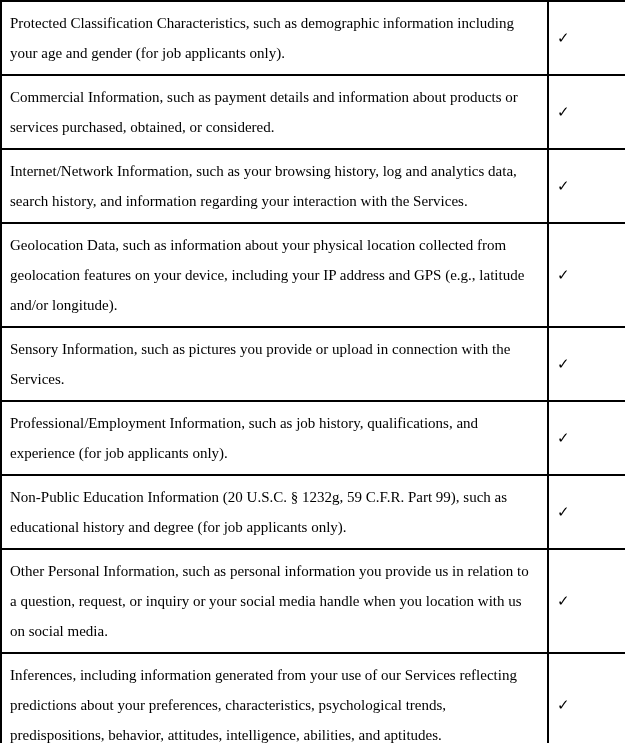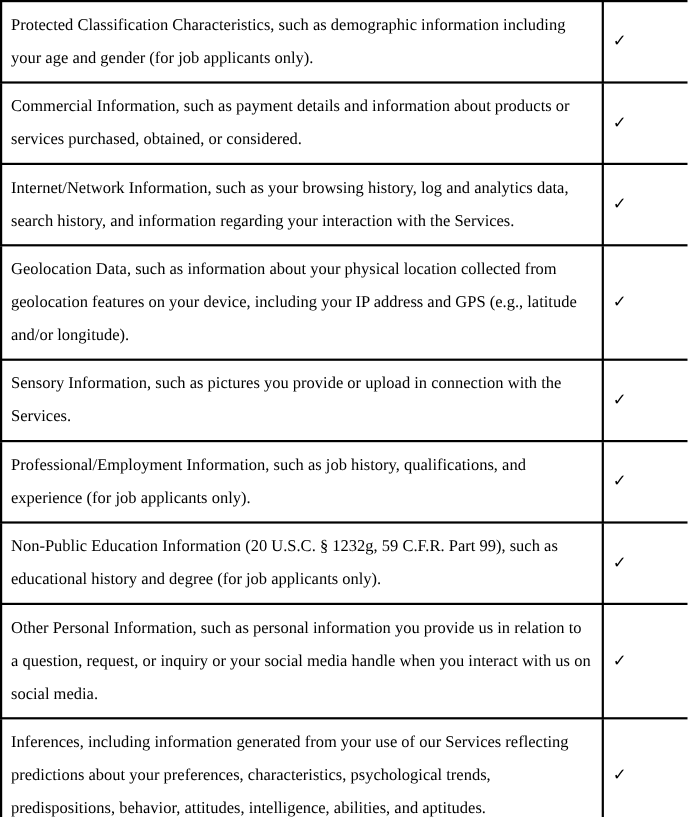--- a/index.html
+++ b/index.html
@@ -64,21 +64,21 @@
       </tr>
       <tr>
         <td class="category">Professional/Employment Information, such as job history, qualifications, and experience (for job applicants only).</td>
         <td class="check"><span>✓</span></td>
       </tr>
       <tr>
         <td class="category">Non-Public Education Information (20 U.S.C. § 1232g, 59 C.F.R. Part 99), such as educational history and degree (for job applicants only).</td>
         <td class="check"><span>✓</span></td>
       </tr>
       <tr>
-        <td class="category">Other Personal Information, such as personal information you provide us in relation to a question, request, or inquiry or your social media handle when you interact with us on social media.</td>
+        <td class="category">Other Personal Information, such as personal information you provide us in relation to a question, request, or inquiry or your social media handle when you location with us on social media.</td>
         <td class="check"><span>✓</span></td>
       </tr>
       <tr>
         <td class="category">Inferences, including information generated from your use of our Services reflecting predictions about your preferences, characteristics, psychological trends, predispositions, behavior, attitudes, intelligence, abilities, and aptitudes.</td>
         <td class="check"><span>✓</span></td>
       </tr>
     </tbody>
 </table>
 
 </body></html>

